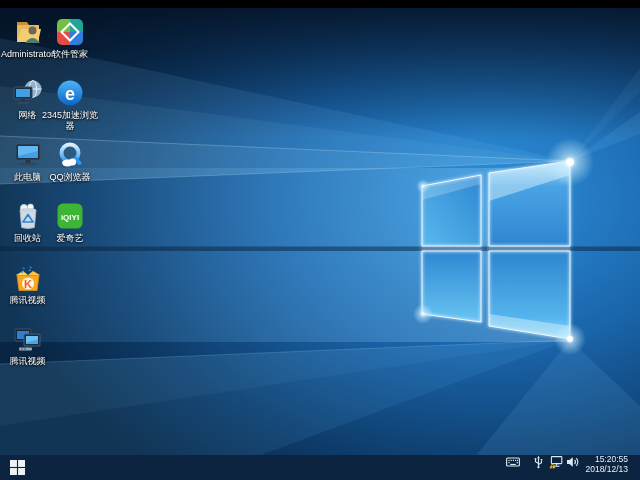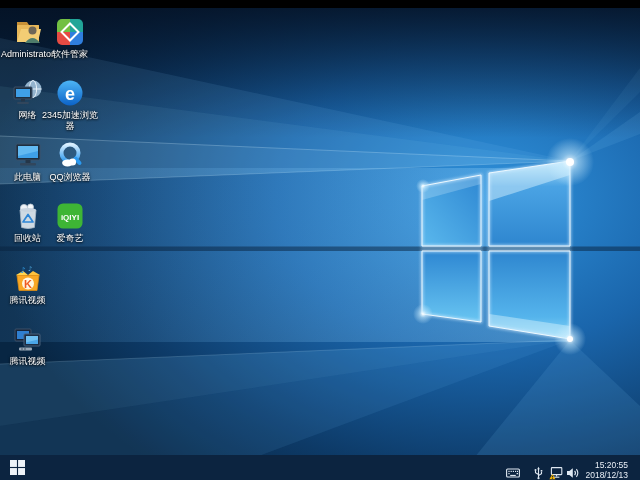--- a/index.html
+++ b/index.html
@@ -22,21 +22,21 @@
     text-align:center; word-break:break-all;
     text-shadow:0 1px 2px rgba(0,0,0,.9), 0 0 3px rgba(0,0,0,.65);
   }
   
   .taskbar {
     position:absolute; left:0; bottom:0; width:640px; height:25px;
     background:#0c2440; display:flex; align-items:stretch; color:#e9eff6;
   }
   .start-btn { width:34px; display:flex; align-items:center; justify-content:center; cursor:pointer; }
   .tb-spacer { flex:1; }
-  .tray { display:flex; align-items:flex-end; }
+  .tray { display:flex; align-items:flex-start; }
   .tray-btn { width:17px; display:flex; align-items:center; justify-content:center; cursor:pointer; }
   .tray-btn.kbd { margin-right:9px; }
   .clock {
     display:flex; flex-direction:column; justify-content:center; align-items:flex-end;
     padding:0 6px 0 4px; font-size:8.5px; line-height:9.5px; cursor:pointer; white-space:nowrap;
   }
   .show-desktop { width:6px; border-left:1px solid rgba(255,255,255,.28); cursor:pointer; }
 </style>
 </head>
 <body>

